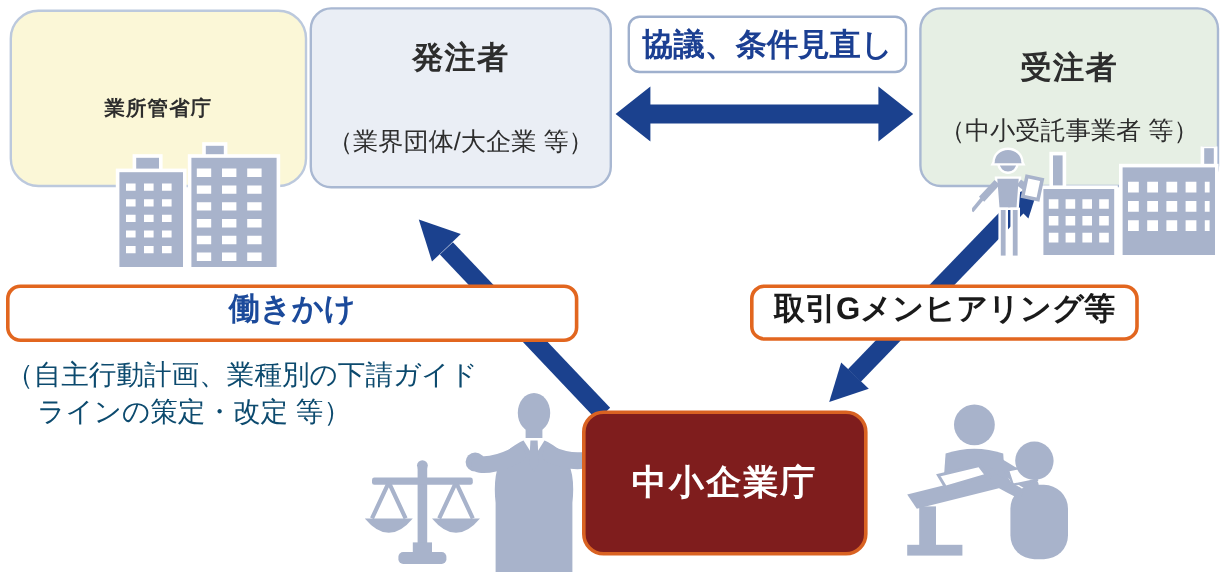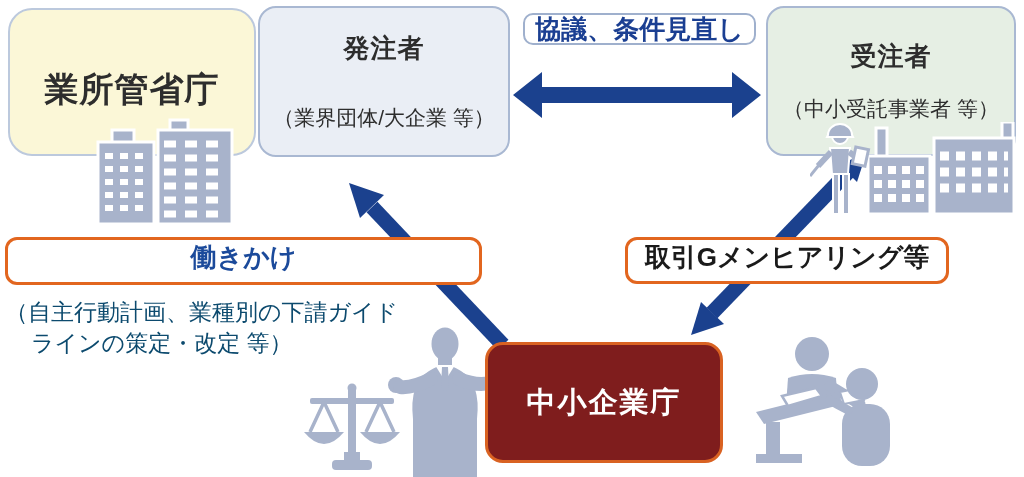--- a/index.html
+++ b/index.html
@@ -3,24 +3,24 @@
 <meta charset="utf-8">
 <style>
   html,body{margin:0;padding:0;background:#fff;}
   body{font-family:"Liberation Sans",sans-serif;}
   #canvas{position:relative;width:1024px;height:477px;background:#fff;overflow:hidden;}
   .abs{position:absolute;box-sizing:border-box;}
   .node{display:flex;flex-direction:column;align-items:center;justify-content:center;text-align:center;z-index:1;}
   .node-title{font-weight:700;font-size:26px;color:#2d2d2d;letter-spacing:1px;}
   .node-sub{font-size:21px;color:#2d2d2d;margin-top:21px;white-space:nowrap;}
   #ministry-box{left:8px;top:8px;width:248px;height:148px;background:#fbf7d7;border:2px solid #bcc9dd;border-radius:24px;}
-  #ministry-box .node-title{font-size:34px;margin-top:16px;}
+  #ministry-box .node-title{font-size:17px;margin-top:16px;}
   #orderer-box{left:258px;top:6px;width:252px;height:151px;background:#eaeef5;border:2px solid #a9b8d2;border-radius:18px;gap:17px;}
   #contractor-box{left:766px;top:6px;width:250px;height:150px;background:#e6efe4;border:2px solid #a9b8d2;border-radius:18px;}
-  #negotiation-label{left:523px;top:13px;width:233px;height:32px;background:#fff;border:2px solid #9fb0cd;border-radius:10px;
+  #negotiation-label{left:523px;top:13px;width:233px;height:48px;background:#fff;border:2px solid #9fb0cd;border-radius:10px;
     display:flex;align-items:center;justify-content:center;font-weight:700;font-size:26px;color:#1b3f92;z-index:4;}
   .orange-label{background:#fff;border:3px solid #e2661f;border-radius:12px;display:flex;align-items:flex-start;justify-content:center;
     font-weight:700;z-index:4;}
   #outreach-label{left:5px;top:237px;width:477px;height:48px;font-size:26px;color:#1b4a9b;}
   #hearing-label{left:625px;top:237px;width:324px;height:47px;font-size:26px;color:#1a1a1a;}
   #agency-box{left:485px;top:342px;width:238px;height:121px;background:#7f1d1d;border:3px solid #d96222;border-radius:18px;
     display:flex;align-items:center;justify-content:center;z-index:4;}
   #agency-box .node-title{color:#fff;font-size:29px;letter-spacing:2px;}
   #outreach-note{left:5px;top:297px;font-size:23px;color:#0c4a6e;line-height:31px;z-index:4;white-space:nowrap;}
   #outreach-note .line2{padding-left:26px;}

